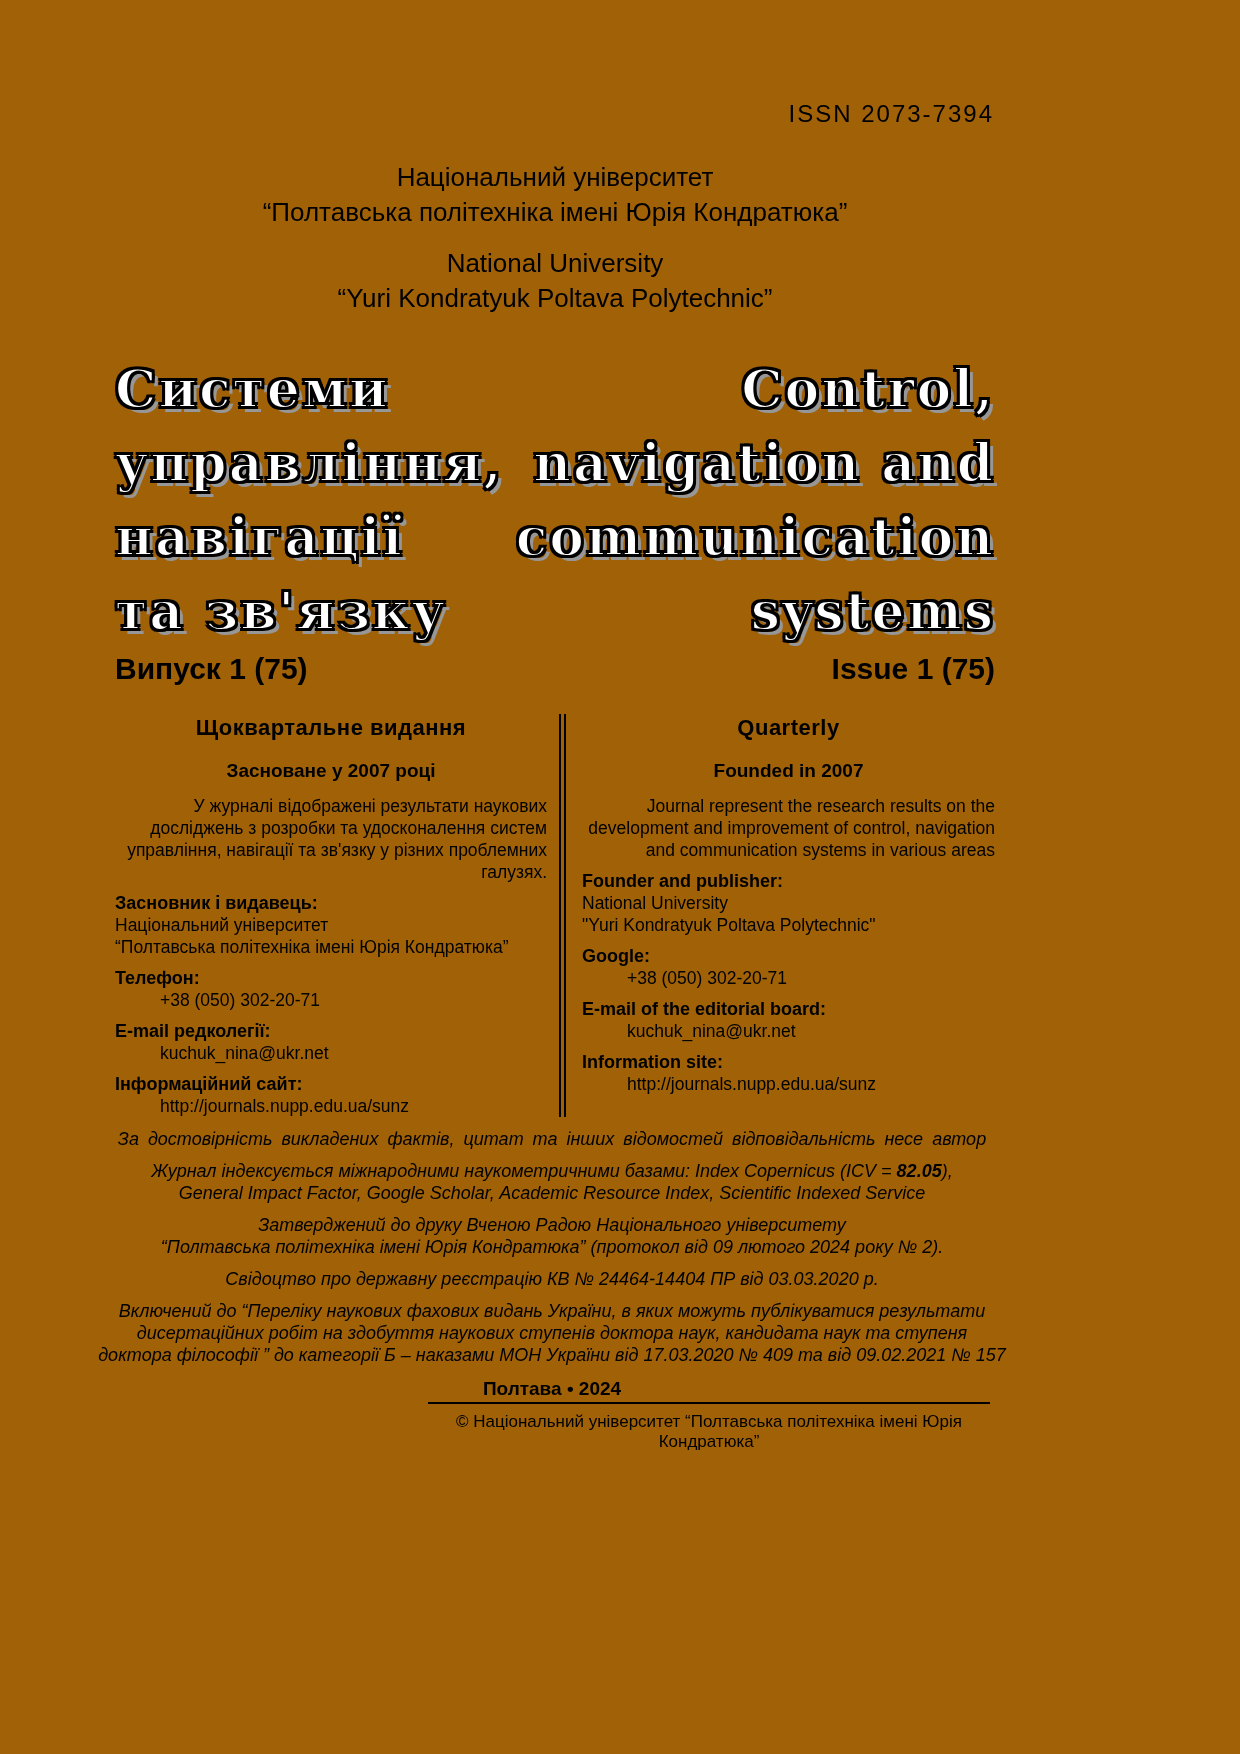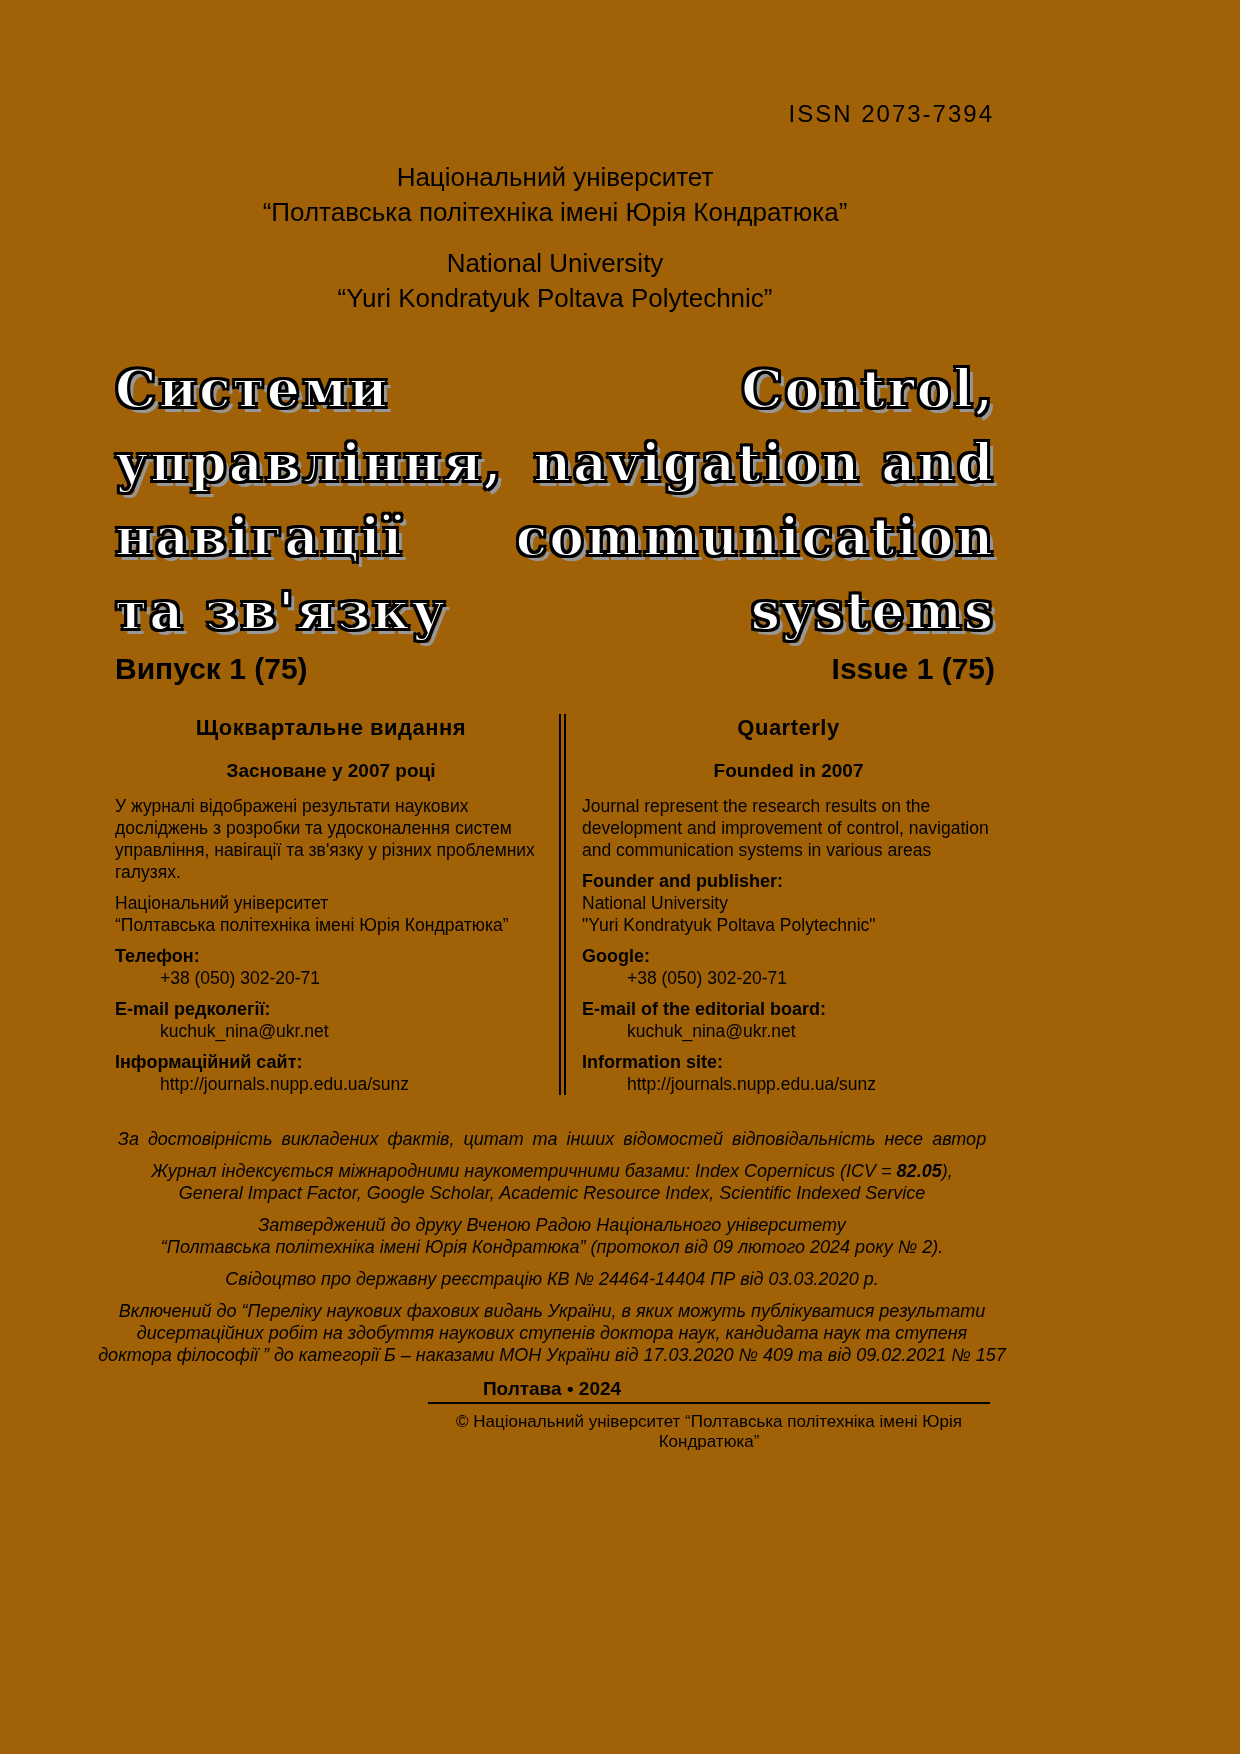--- a/index.html
+++ b/index.html
@@ -97,20 +97,21 @@
     font-size: 19px;
     font-weight: bold;
     text-align: center;
     line-height: 24px;
     margin-bottom: 12px;
   }
   .desc {
     font-size: 17.5px;
     line-height: 22px;
     margin: 0 0 9px 0;
+    text-align: right;
   }
   .block { margin-top: 9px; }
   .lbl { font-weight: bold; font-size: 18px; line-height: 22px; }
   .val { font-size: 17.5px; line-height: 22px; }
   .ind { padding-left: 45px; }
 
   .footer {
     position: absolute;
     top: 1128px;
     left: 52px;
@@ -168,20 +169,21 @@
     <div>Issue 1 (75)</div>
   </div>
 
   <div class="columns">
 
     <div class="col-uk">
       <div class="freq">Щоквартальне видання</div>
       <div class="founded">Засноване у 2007 році</div>
       <p class="desc">У журналі відображені результати наукових досліджень з розробки та удосконалення систем управління, навігації та зв'язку у різних проблемних галузях.</p>
       <div class="block">
+        <div class="lbl">Засновник і видавець:</div>
         <div class="val pre">Національний університет
 “Полтавська політехніка імені Юрія Кондратюка”</div>
       </div>
       <div class="block">
         <div class="lbl">Телефон:</div>
         <div class="val ind">+38 (050) 302-20-71</div>
       </div>
       <div class="block">
         <div class="lbl">E-mail редколегії:</div>
         <div class="val ind">kuchuk_nina@ukr.net</div>

